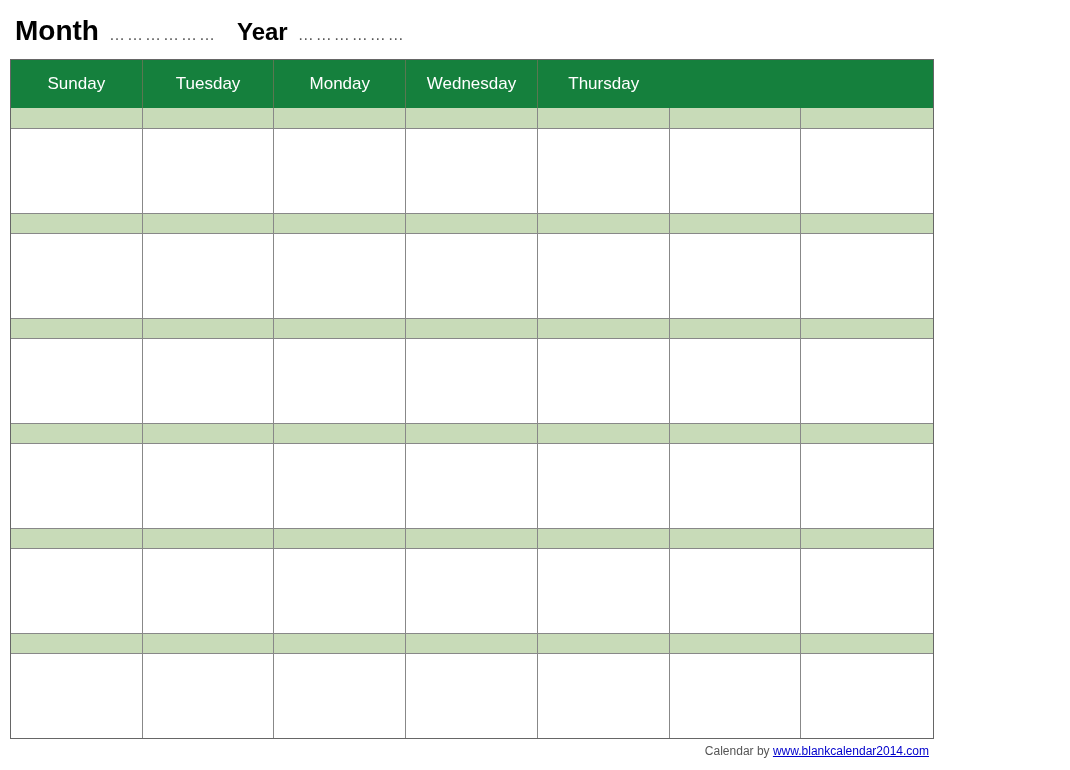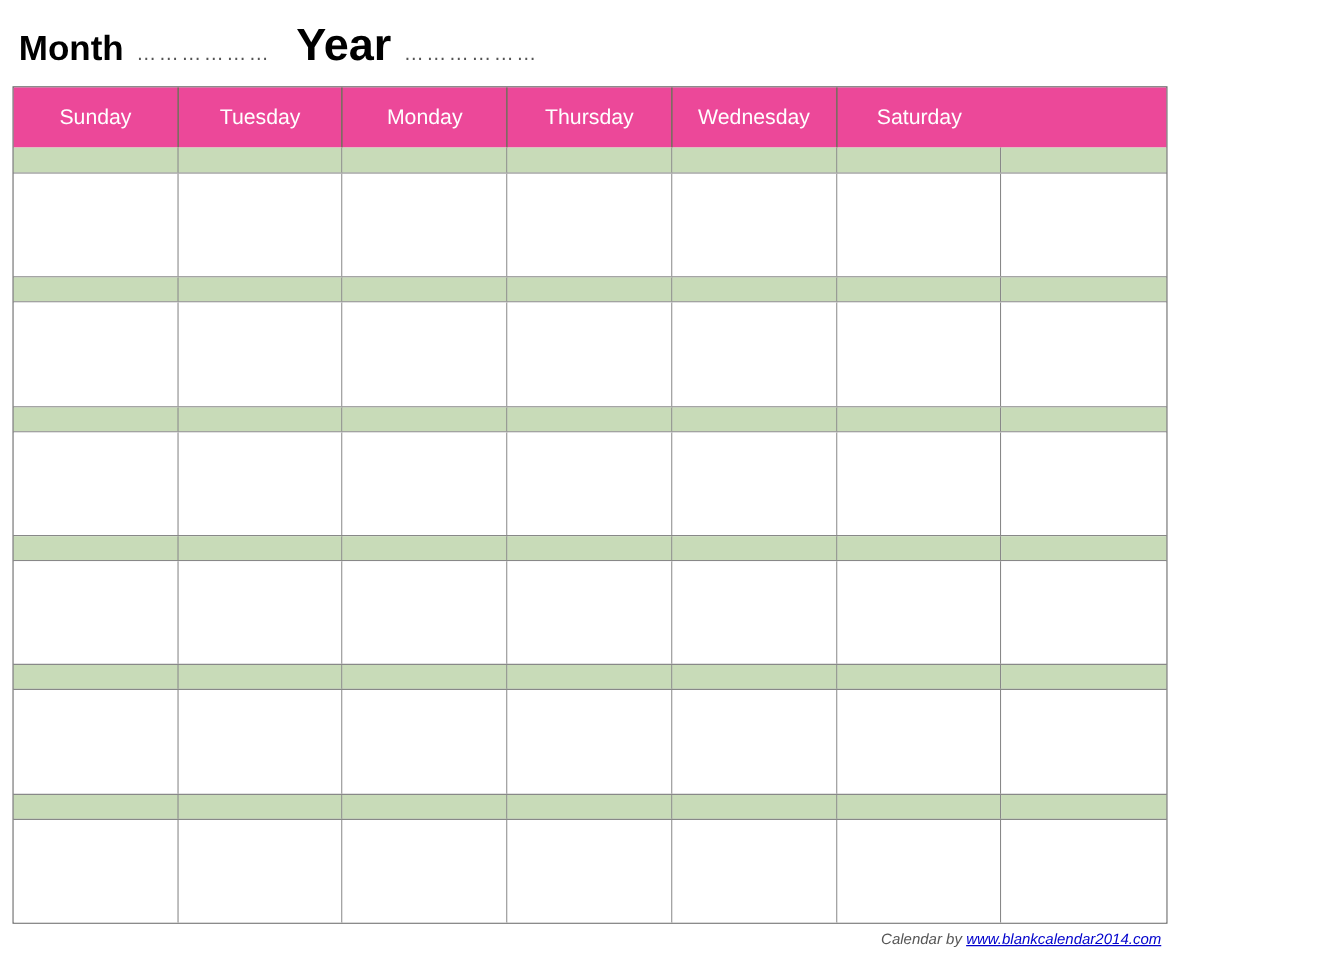--- a/index.html
+++ b/index.html
@@ -39,42 +39,42 @@
     }
 
     .header-dots-month {
       font-size: 16px;
       color: #555;
       letter-spacing: 2px;
       margin-right: 10px;
     }
 
     .header-year {
-      font-size: 36px;
+      font-size: 24px;
       font-weight: bold;
       color: #000;
     }
 
     .header-dots-year {
       font-size: 16px;
       color: #555;
       letter-spacing: 2px;
     }
 
     .calendar-container {
       flex: 1;
       display: flex;
       flex-direction: column;
       border: 1px solid #666;
     }
 
     .calendar-header-row {
       display: grid;
       grid-template-columns: repeat(7, 1fr);
-      background-color: #ec4899;
+      background-color: #15803d;
     }
 
     .calendar-header-cell {
       color: #ffffff;
       text-align: center;
       padding: 14px 5px;
       font-size: 17px;
       font-weight: normal;
       border-right: 1px solid #5a7751;
     }
@@ -112,21 +112,20 @@
     
     .calendar-week.shaded .calendar-day {
       background-color: #c8dbb8;
     }
 
     .footer {
       text-align: right;
       padding: 5px 5px 2px 0;
       font-size: 12px;
       color: #555;
-      font-style: italic;
     }
 
     .footer a {
       color: #0000cc;
       text-decoration: underline;
     }
 
     .footer-text {
       color: #555;
     }
@@ -142,23 +141,22 @@
     <span class="header-year">Year</span>
     <span class="header-dots-year">………………</span>
   </div>
 
   <div class="calendar-container">
 
     <div class="calendar-header-row">
       <div class="calendar-header-cell">Sunday</div>
       <div class="calendar-header-cell">Tuesday</div>
       <div class="calendar-header-cell">Monday</div>
+      <div class="calendar-header-cell">Wednesday</div>
       <div class="calendar-header-cell">Thursday</div>
-      <div class="calendar-header-cell">Wednesday</div>
-      <div class="calendar-header-cell">Saturday</div>
     </div>
 
     <div class="calendar-body">
 
       <div class="calendar-week shaded" style="flex: 0 0 20px; min-height: 20px; max-height: 20px;">
         <div class="calendar-day"></div>
         <div class="calendar-day"></div>
         <div class="calendar-day"></div>
         <div class="calendar-day"></div>
         <div class="calendar-day"></div>

